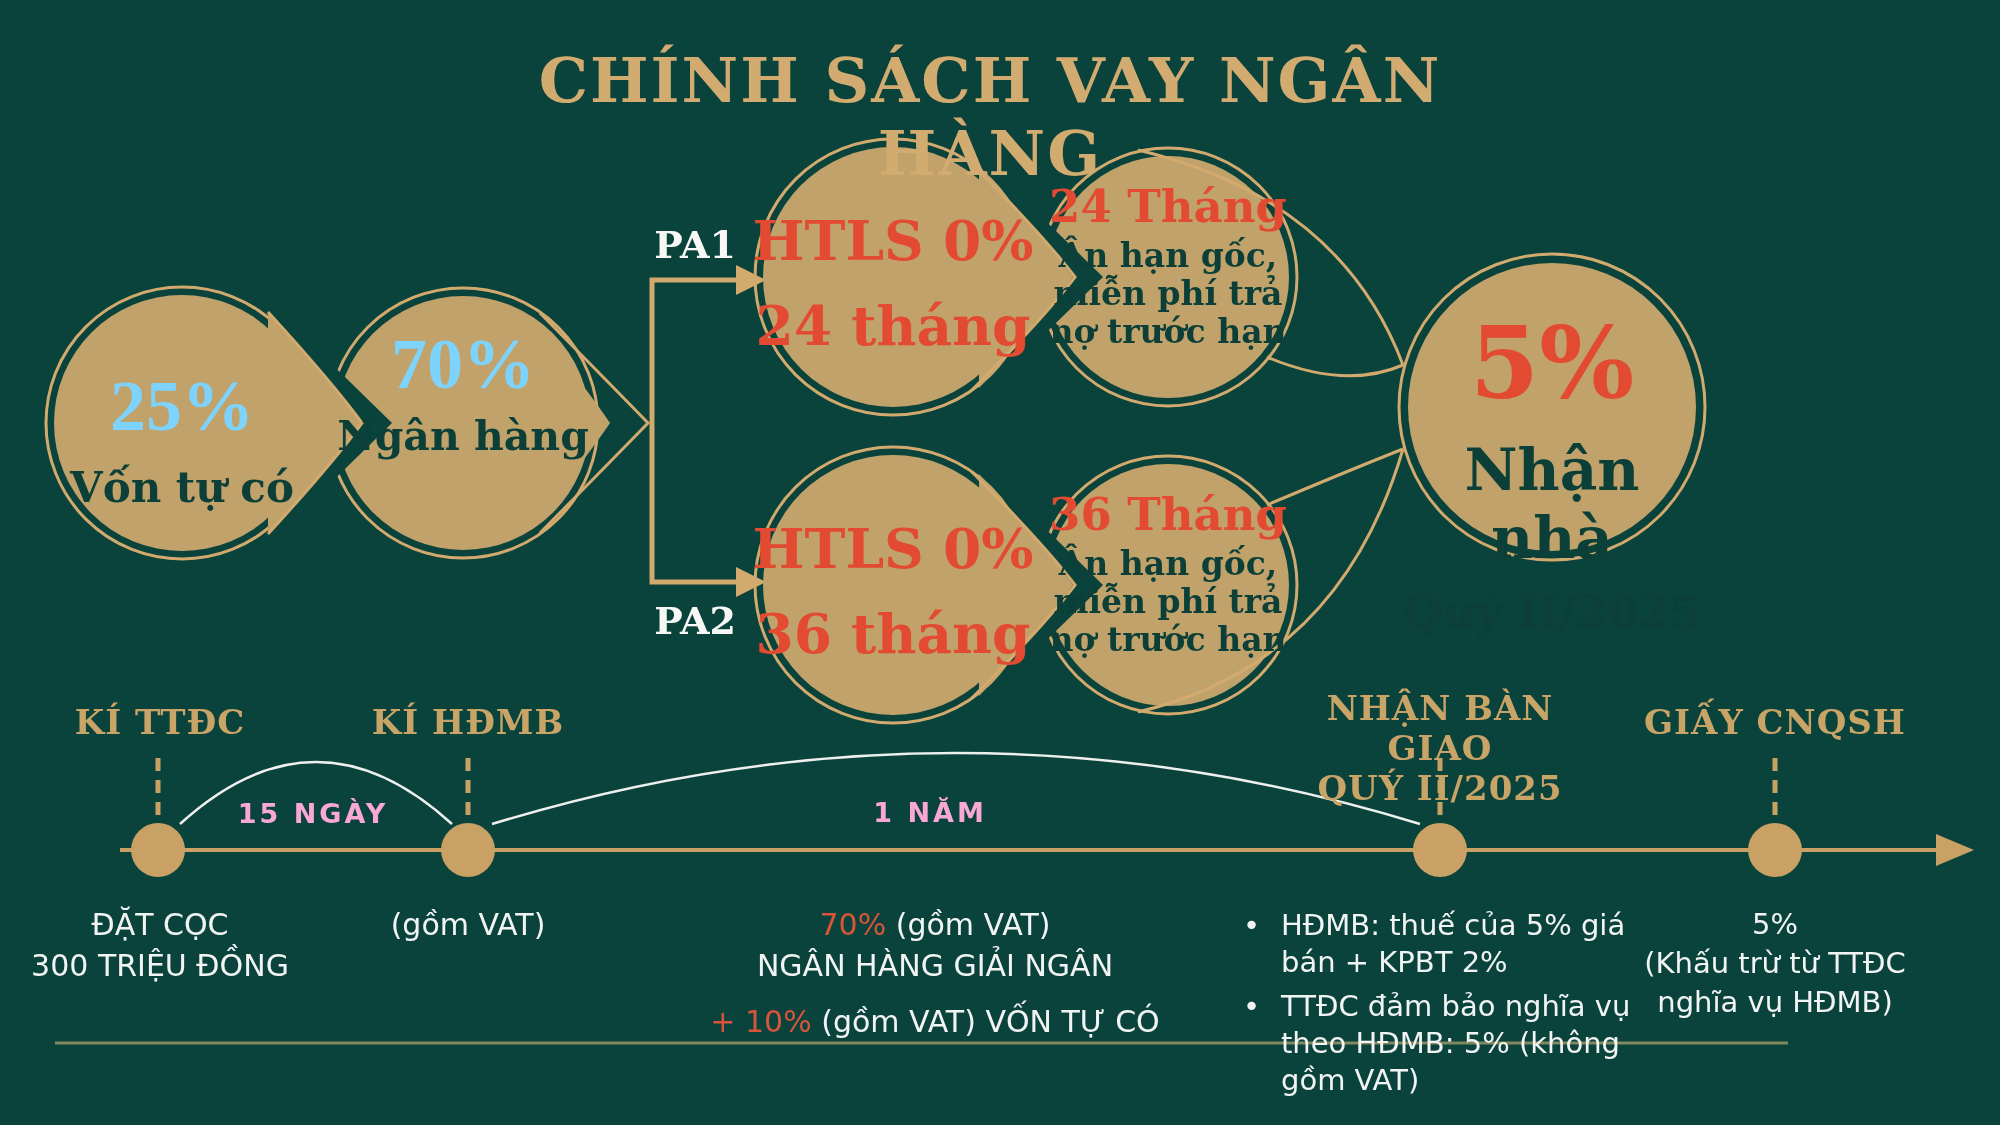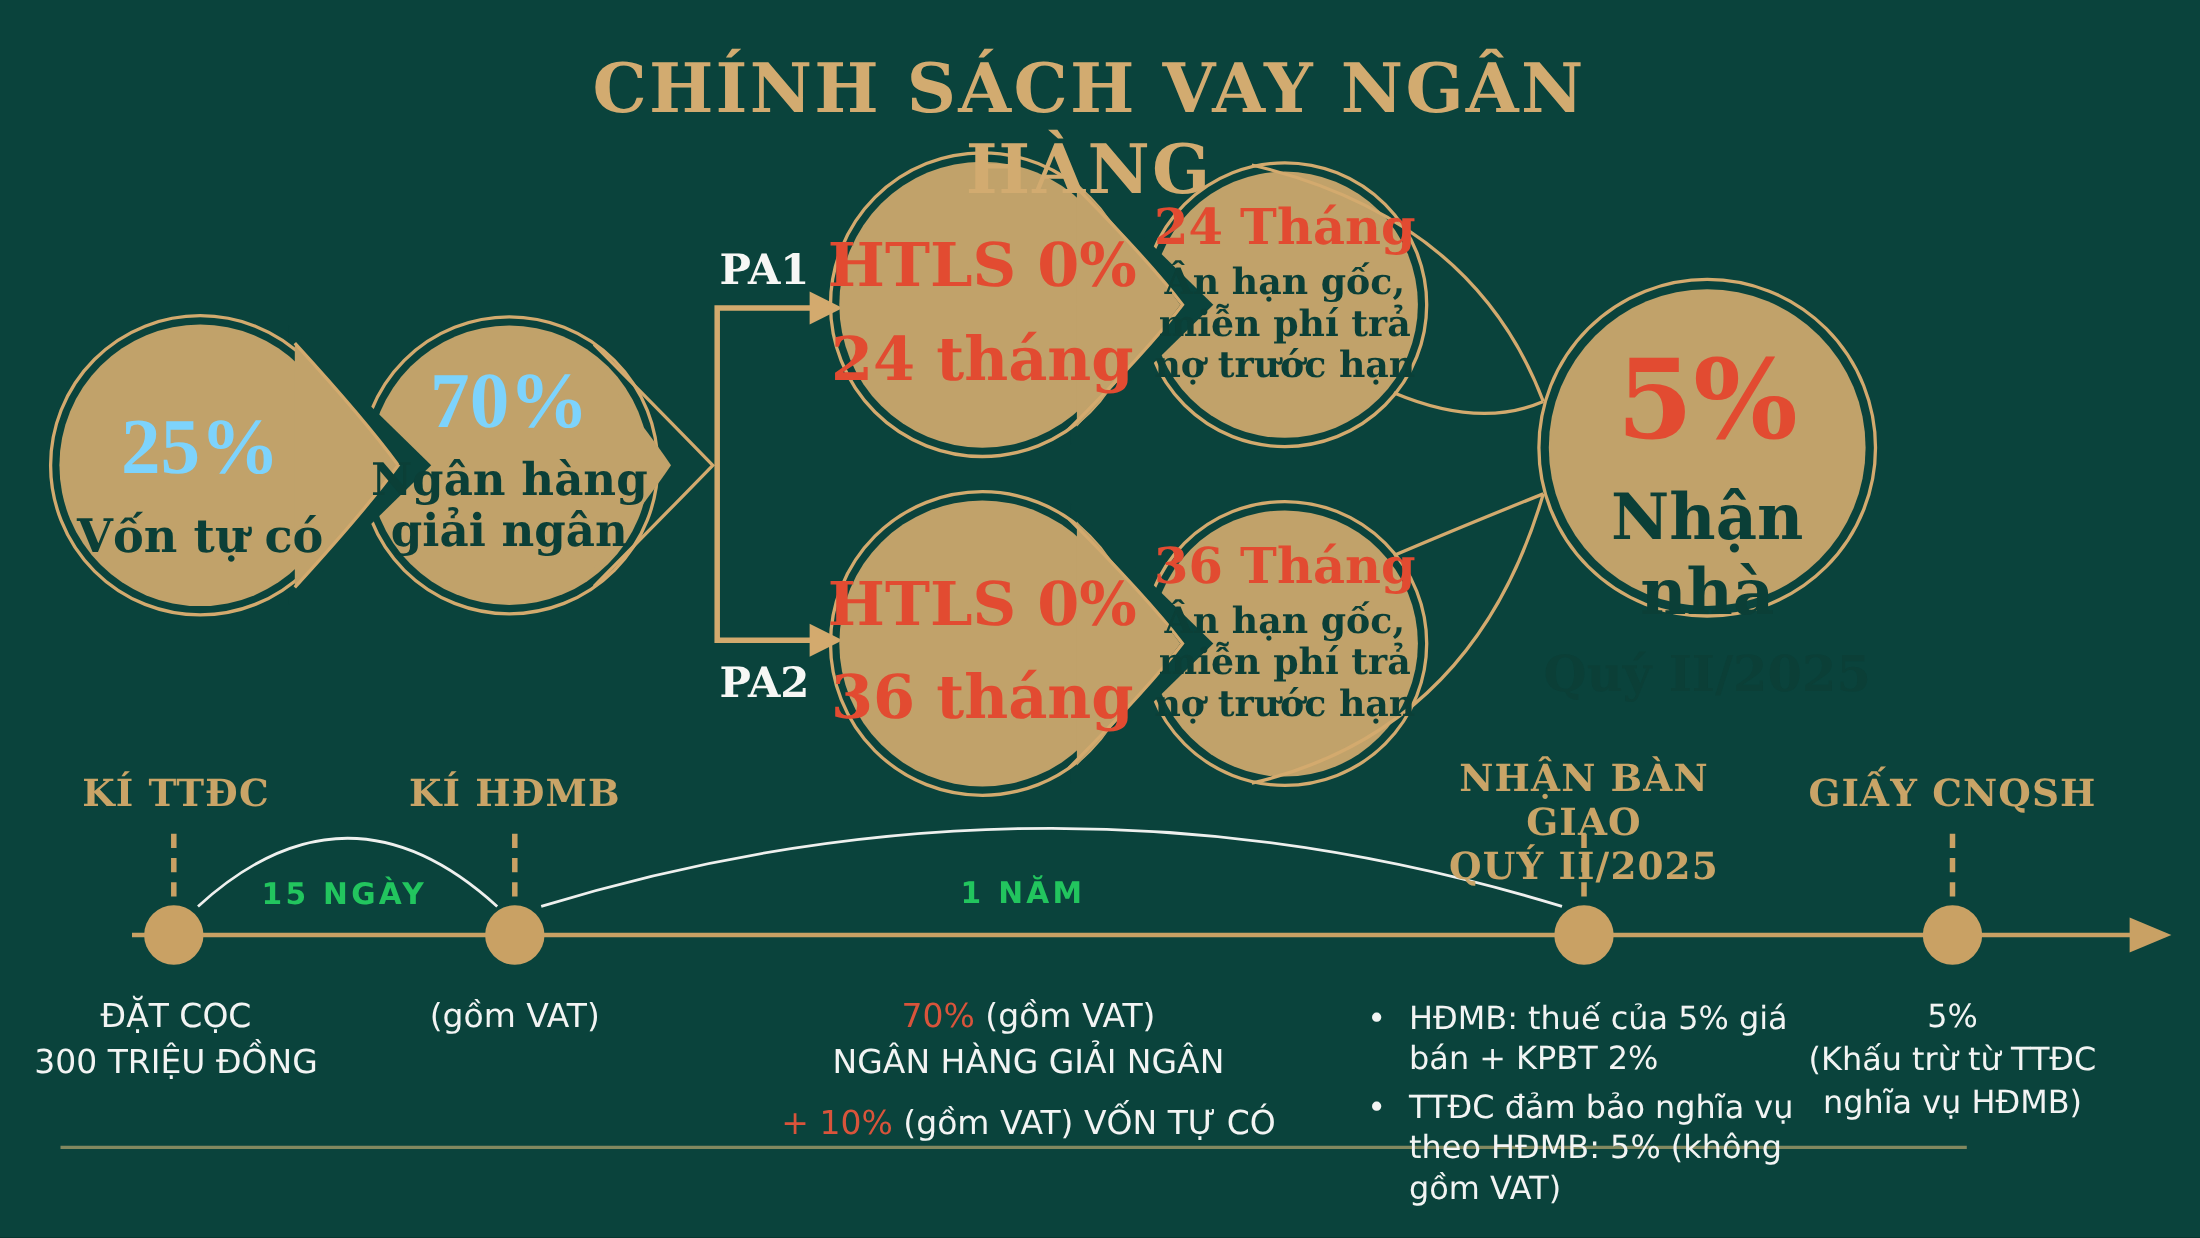--- a/index.html
+++ b/index.html
@@ -20,21 +20,21 @@
   .benefit-body{font-size:33px;font-weight:bold;color:#0b3f37;line-height:1.15;margin-top:8px;}
   .pa-label{font-size:38px;font-weight:bold;color:#f7f7f5;}
   .final-value{font-size:100px;font-weight:bold;color:#e24b31;line-height:.9;}
   .final-line1{font-size:58px;font-weight:bold;color:#0b3f37;margin-top:28px;}
   .final-line2{font-size:45px;font-weight:bold;color:#0b3f37;margin-top:14px;}
   .milestone{
     font-size:34px;font-weight:bold;color:#c9a467;letter-spacing:1px;line-height:1.18;
   }
   .span-label{
     font-family:"DejaVu Sans","Liberation Sans",sans-serif;
-    font-size:27px;font-weight:600;color:#22c55e;letter-spacing:3px;
+    font-size:27px;font-weight:600;color:#f9a8d4;letter-spacing:3px;
   }
   .below{
     font-family:"DejaVu Sans","Liberation Sans",sans-serif;
     font-size:30px;color:#f2f4f3;line-height:1.35;
   }
   .below .red{color:#d9543b;}
   .mid-plus{margin-top:16px;}
   .bullets{
     position:absolute;font-family:"DejaVu Sans","Liberation Sans",sans-serif;
     font-size:29px;color:#f2f4f3;line-height:1.28;text-align:left;
@@ -117,21 +117,20 @@
 
   <div class="txt" style="left:32px;top:372px;width:300px;">
     <div class="bubble-value">25%</div>
     <div class="bubble-label" style="margin-top:24px;font-size:42px;">Vốn tự có</div>
   </div>
 
   <div class="txt" style="left:313px;top:330px;width:300px;">
     <div class="bubble-value">70%</div>
     <div class="bubble-label" style="margin-top:16px;">
       <div>Ngân hàng</div>
-      <div>giải ngân</div>
     </div>
   </div>
 
   <div class="txt pa-label" style="left:640px;top:222px;width:110px;">PA1</div>
   <div class="txt pa-label" style="left:640px;top:598px;width:110px;">PA2</div>
 
   <div class="txt" style="left:743px;top:198px;width:300px;">
     <div class="option-line">HTLS 0%</div>
     <div class="option-line">24 tháng</div>
   </div>

